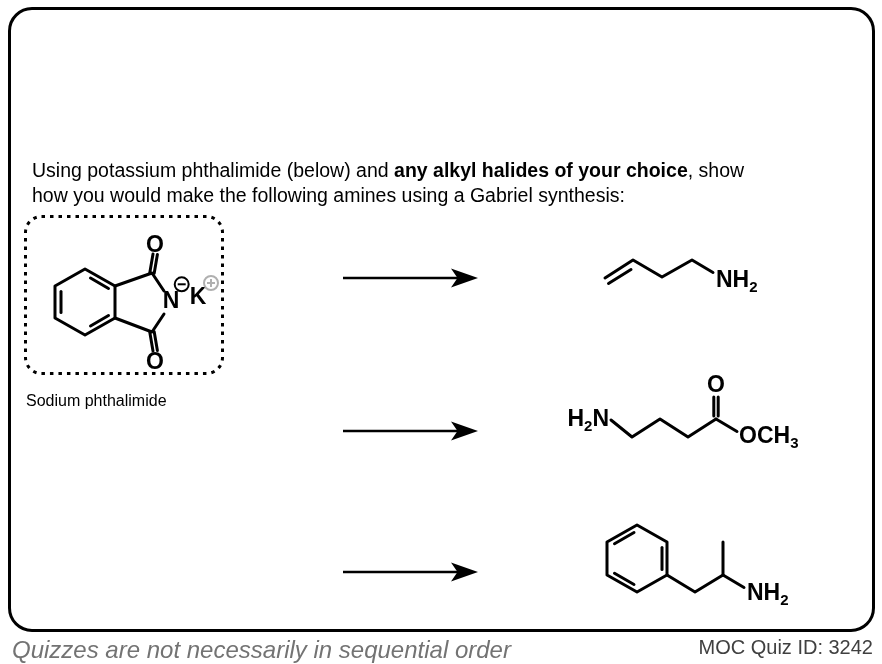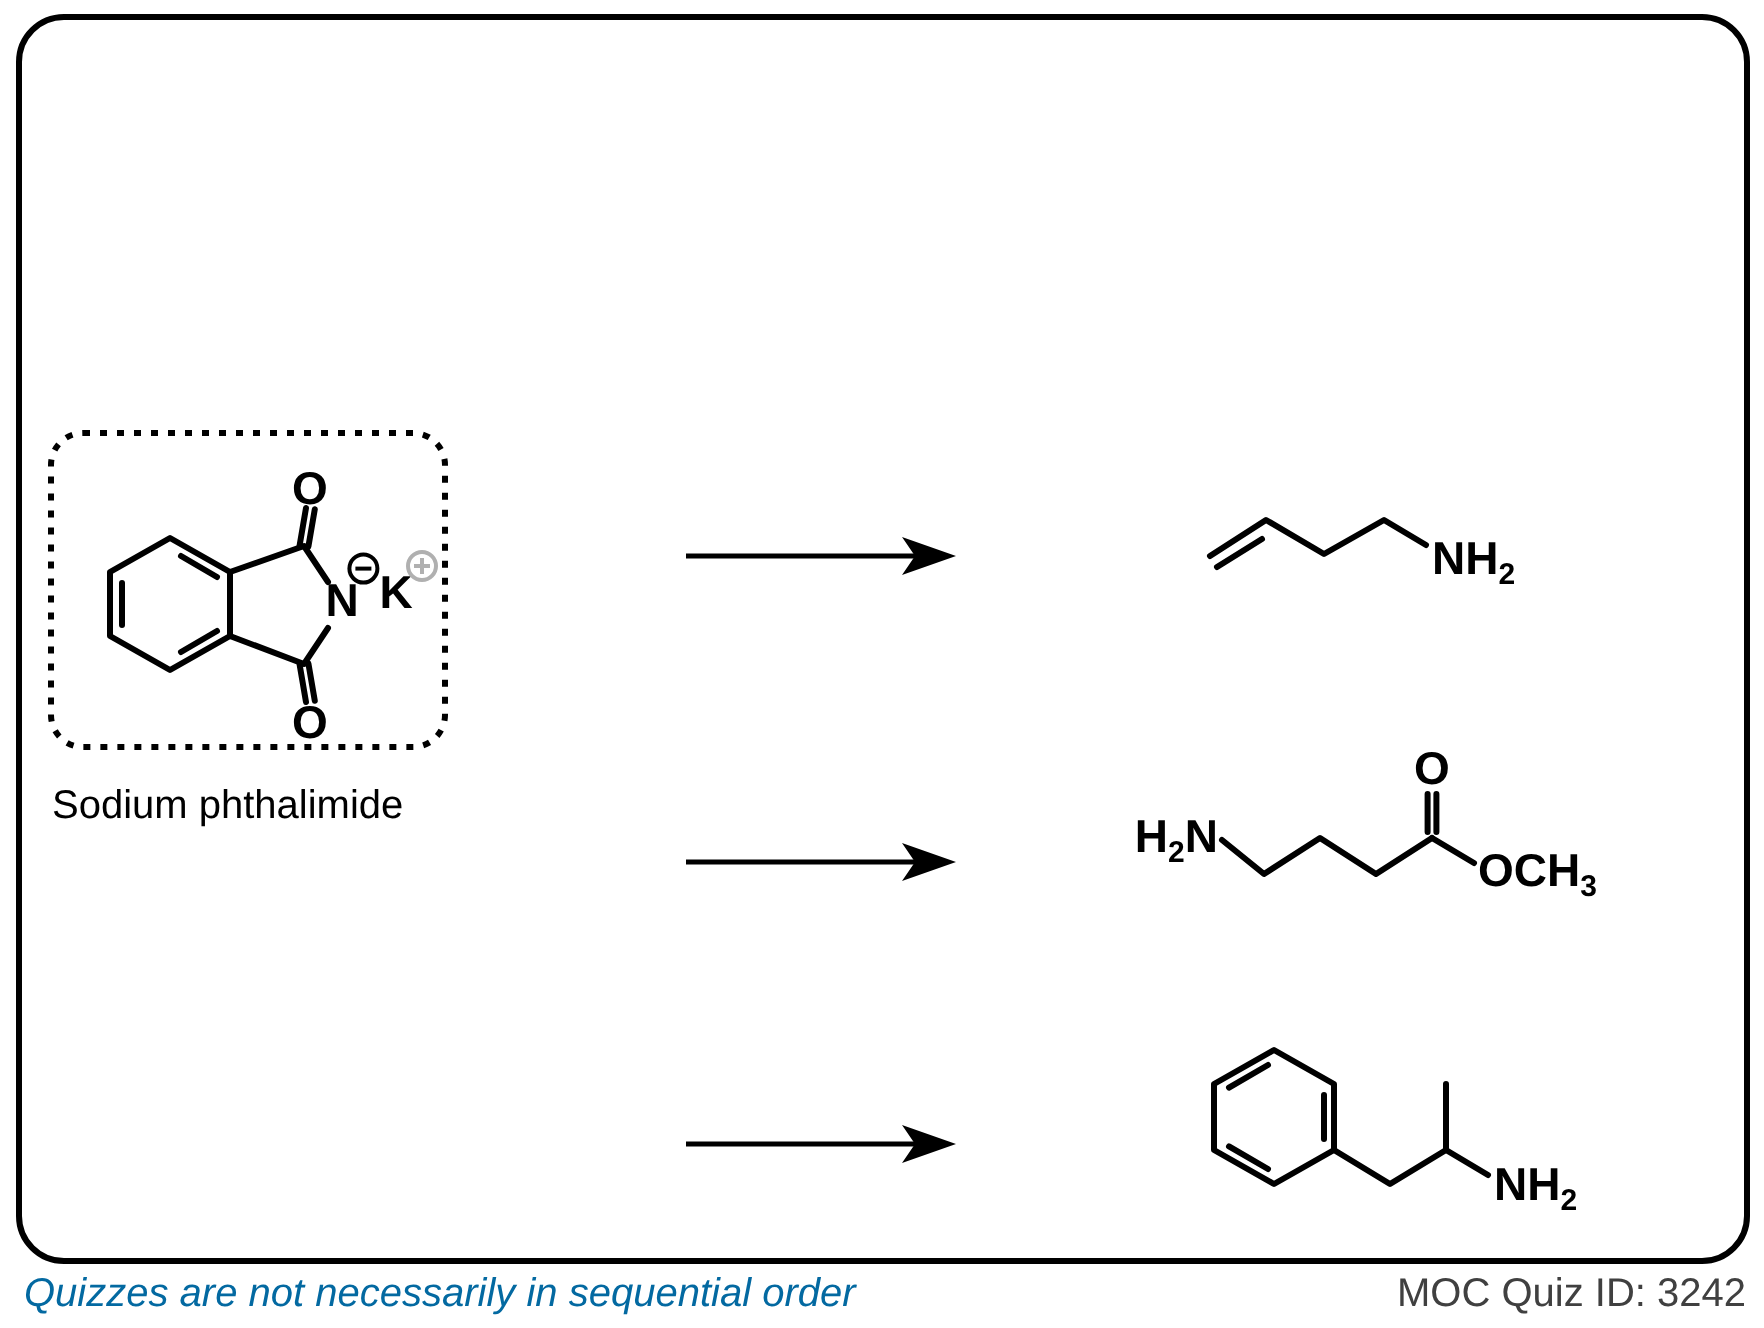--- a/index.html
+++ b/index.html
@@ -33,29 +33,29 @@
     width: 830px;
     font-size: 19.5px;
     line-height: 25px;
     white-space: nowrap;
   }
   .question b { font-weight: bold; }
   .reagent-caption {
     position: absolute;
     left: 26px;
     top: 392px;
-    font-size: 20px;
+    font-size: 16px;
   }
   .footer-note {
     position: absolute;
     left: 12px;
     top: 636px;
-    font-size: 20px;
+    font-size: 24px;
     font-style: italic;
-    color: #0369a1;
+    color: #737373;
   }
   .quiz-id {
     position: absolute;
     right: 9px;
     top: 636px;
     font-size: 20px;
     color: #404040;
   }
   svg.art {
     position: absolute;
@@ -87,20 +87,24 @@
     stroke-width: 2;
   }
 </style>
 </head>
 <body>
 
 <div class="canvas">
 
   <div class="main-border"></div>
 
+  <div class="question">
+    <div><span>Using potassium phthalimide (below) and </span><b>any alkyl halides of your choice</b><span>, show</span></div>
+    <div>how you would make the following amines using a Gabriel synthesis:</div>
+  </div>
 
   <div class="reagent-caption">Sodium phthalimide</div>
 
   <svg class="art" width="882" height="664" viewBox="0 0 882 664">
 
     <rect x="25.5" y="216.5" width="197" height="157" rx="16" fill="none" stroke="#000000" stroke-width="3" stroke-dasharray="3.5 5"></rect>
 
     <g>
       <path class="bond" d="M85,269 L115,286 L115,318 L85,335 L55,318 L55,286 Z"></path>
       <path class="bond" d="M90.5,278 L108.5,288.5"></path>

